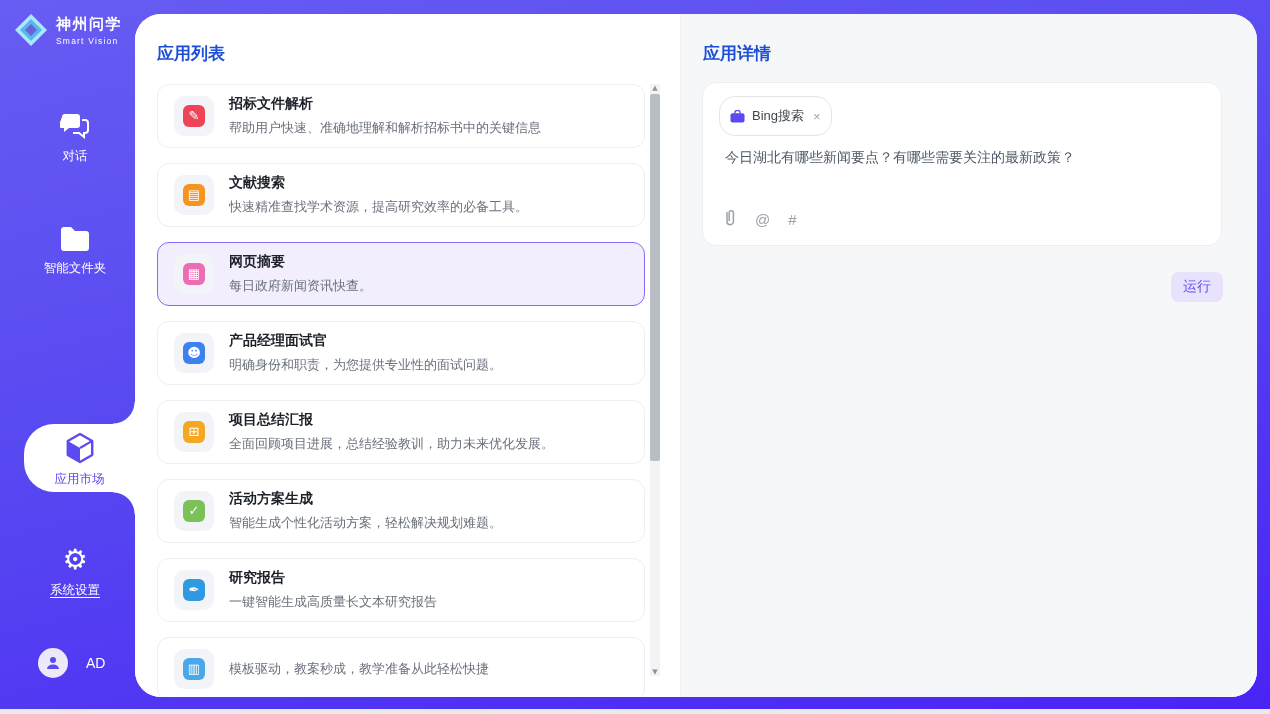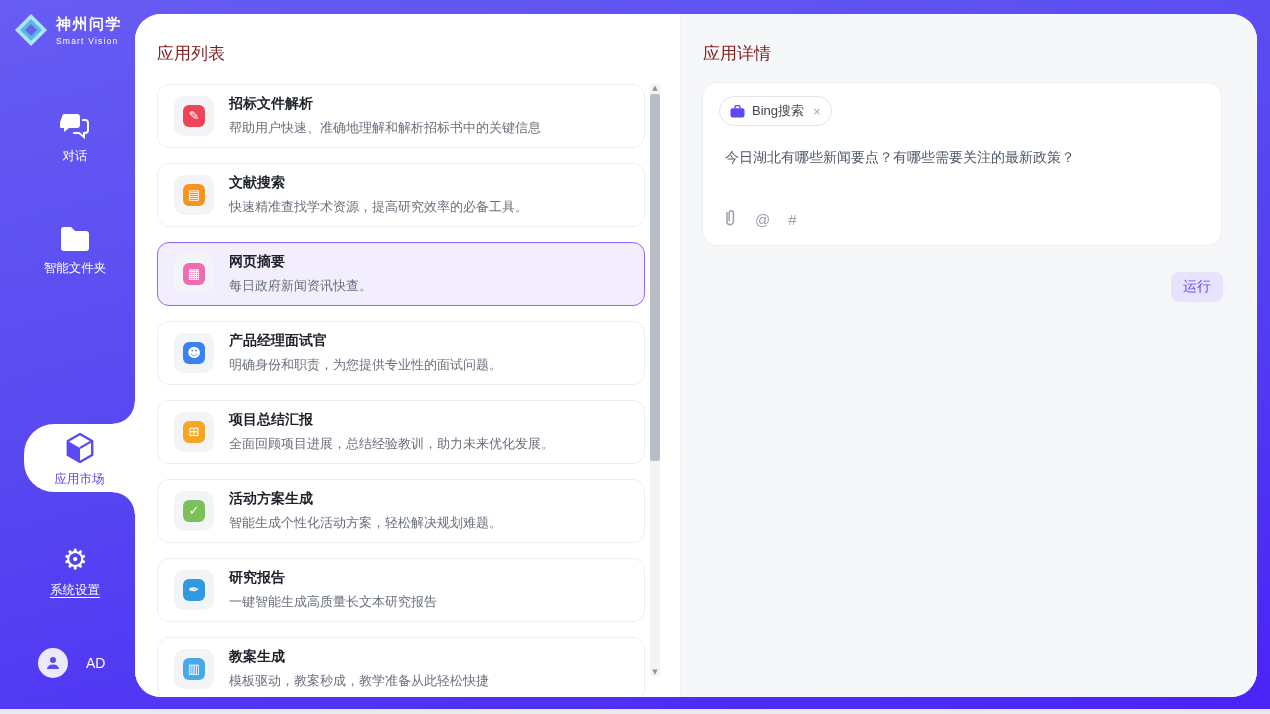--- a/index.html
+++ b/index.html
@@ -33,21 +33,21 @@
   .avatar { width:30px; height:30px; border-radius:50%; background:#ece9fb;
     display:flex; align-items:center; justify-content:center; cursor:pointer; }
   .user-initials { color:#fff; font-size:14px; }
   .copyright { position:absolute; left:7px; top:723px; font-size:16px; color:rgba(255,255,255,0.55); white-space:nowrap; }
 
   
   .main-card { position:absolute; left:135px; top:14px; width:1122px; height:683px;
     border-radius:26px; background:#fff; display:flex; overflow:hidden; }
   .left-panel { width:545px; position:relative; background:#fff; flex:none; }
   .right-panel { flex:1; background:#f6f7f9; position:relative; border-left:1px solid #f0f1f4; }
-  .panel-title { position:absolute; top:28px; left:22px; font-size:17px; font-weight:normal; color:#7f1d1d; }
+  .panel-title { position:absolute; top:28px; left:22px; font-size:17px; font-weight:bold; color:#1d4ed8; }
 
   
   .app-list { position:absolute; top:70px; left:22px; width:488px; height:613px; overflow:hidden; }
   .app-item { height:64px; border:1px solid #edeef2; border-radius:12px; margin-bottom:15px;
     display:flex; align-items:center; padding:0 16px; gap:15px; background:#fff; cursor:pointer; }
   .app-item.active { border:1px solid #8a68f8; background:#f3eefe; }
   .app-icon { width:40px; height:40px; border-radius:10px; background:#f3f4f7; flex:none;
     display:flex; align-items:center; justify-content:center; }
   .app-glyph { width:22px; height:22px; border-radius:6px; color:#fff; font-size:13px; line-height:22px;
     text-align:center; font-family:"DejaVu Sans",sans-serif; }
@@ -57,21 +57,21 @@
   
   .scrollbar { position:absolute; left:515px; top:70px; width:10px; height:592px; background:#f3f4f6; }
   .sb-thumb { position:absolute; left:0; top:10px; width:10px; height:367px; background:#b9bdc4; border-radius:2px; cursor:pointer; }
   .sb-arrow { position:absolute; left:0; width:10px; text-align:center; font-size:7px; color:#8e939b;
     font-family:"DejaVu Sans",sans-serif; cursor:pointer; }
   .sb-arrow.up { top:0; } .sb-arrow.down { bottom:0; }
 
   
   .detail-card { position:absolute; left:21px; top:68px; width:520px; height:164px; background:#fff;
     border:1px solid #eceef2; border-radius:14px; }
-  .chip { position:absolute; left:16px; top:13px; height:30px; display:inline-flex; align-items:center;
+  .chip { position:absolute; left:16px; top:13px; height:40px; display:inline-flex; align-items:center;
     gap:7px; padding:0 10px; border:1px solid #e3e5ea; border-radius:16px; background:#fff;
     font-size:13px; color:#42474e; cursor:pointer; }
   .chip-close { color:#a3a8b0; font-size:13px; margin-left:2px; cursor:pointer; }
   .query { position:absolute; left:22px; top:64px; right:24px; font-size:14px; color:#4e5866; line-height:1.5; cursor:text; }
   .tools { position:absolute; left:20px; bottom:14px; display:flex; align-items:center; gap:18px; color:#9aa1ab; }
   .tool-glyph { font-size:15px; color:#9aa1ab; cursor:pointer; }
   .run-btn { position:absolute; left:490px; top:258px; width:52px; height:30px; background:#e8e2fc;
     color:#6151f5; border:none; border-radius:8px; font-size:14px; display:flex; align-items:center;
     justify-content:center; cursor:pointer; font-family:inherit; }
 </style>
@@ -217,21 +217,20 @@
           <div class="app-title">研究报告</div>
           <div class="app-desc">一键智能生成高质量长文本研究报告</div>
         </div>
       </div>
 
       <div class="app-item">
         <div class="app-icon">
           <div class="app-glyph" style="background-color: rgb(73, 168, 232);">▥</div>
         </div>
         <div>
-          <div class="app-title">教案生成</div>
           <div class="app-desc">模板驱动，教案秒成，教学准备从此轻松快捷</div>
         </div>
       </div>
 
     </div>
 
     <div class="scrollbar">
       <div class="sb-arrow up">▲</div>
       <div class="sb-thumb"></div>
       <div class="sb-arrow down">▼</div>

